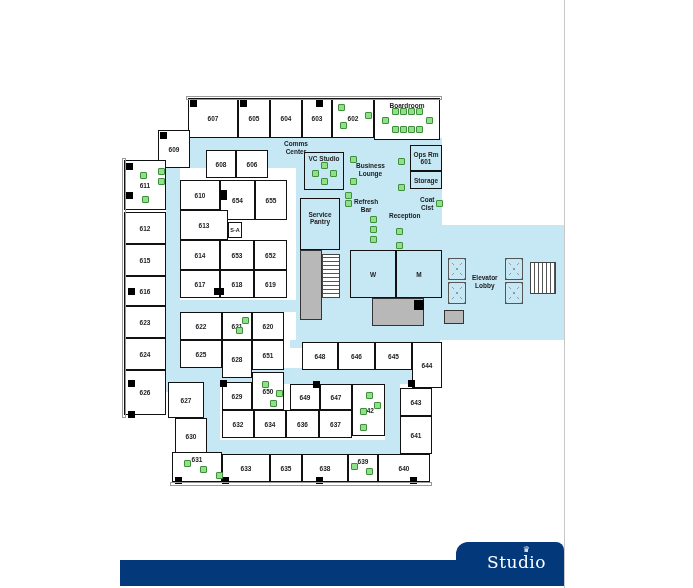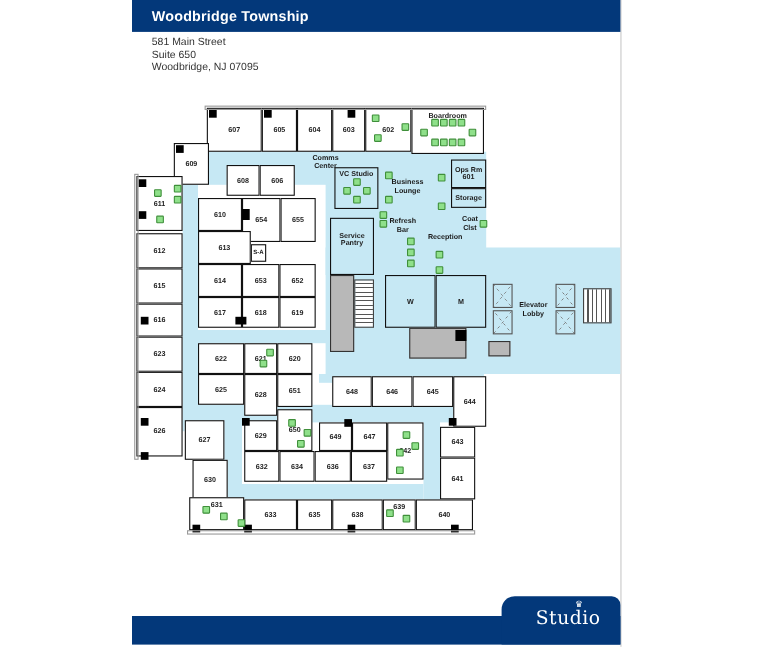--- a/index.html
+++ b/index.html
@@ -24,28 +24,20 @@
   .outline { position:absolute; border:1px solid #777; box-sizing:border-box; }
   .xbox { position:absolute; border:1px solid #555; box-sizing:border-box; background:
       linear-gradient(to top right, transparent 49%, #777 50%, transparent 51%),
       linear-gradient(to bottom right, transparent 49%, #777 50%, transparent 51%); }
   .stairs { position:absolute; border:1px solid #444; box-sizing:border-box; background:repeating-linear-gradient(0deg,#fff 0 3px,#555 3px 4px); }
 </style>
 </head>
 <body>
 
 <div class="page">
-  <div class="header">
-    <div class="header-title">Woodbridge  Township</div>
-  </div>
-  <div class="address">
-    <div>581 Main Street</div>
-    <div>Suite 650</div>
-    <div>Woodbridge, NJ 07095</div>
-  </div>
   <div class="footer"></div>
   <div class="footer-tab"></div>
   <div class="logo-crown">♛</div>
   <div class="logo">Studio</div>
 </div>
 
 <div class="plan">
 
   <div class="corr" style="left:180px;top:138px;width:262px;height:30px;"></div>
   <div class="corr" style="left:166px;top:168px;width:14px;height:220px;"></div>

